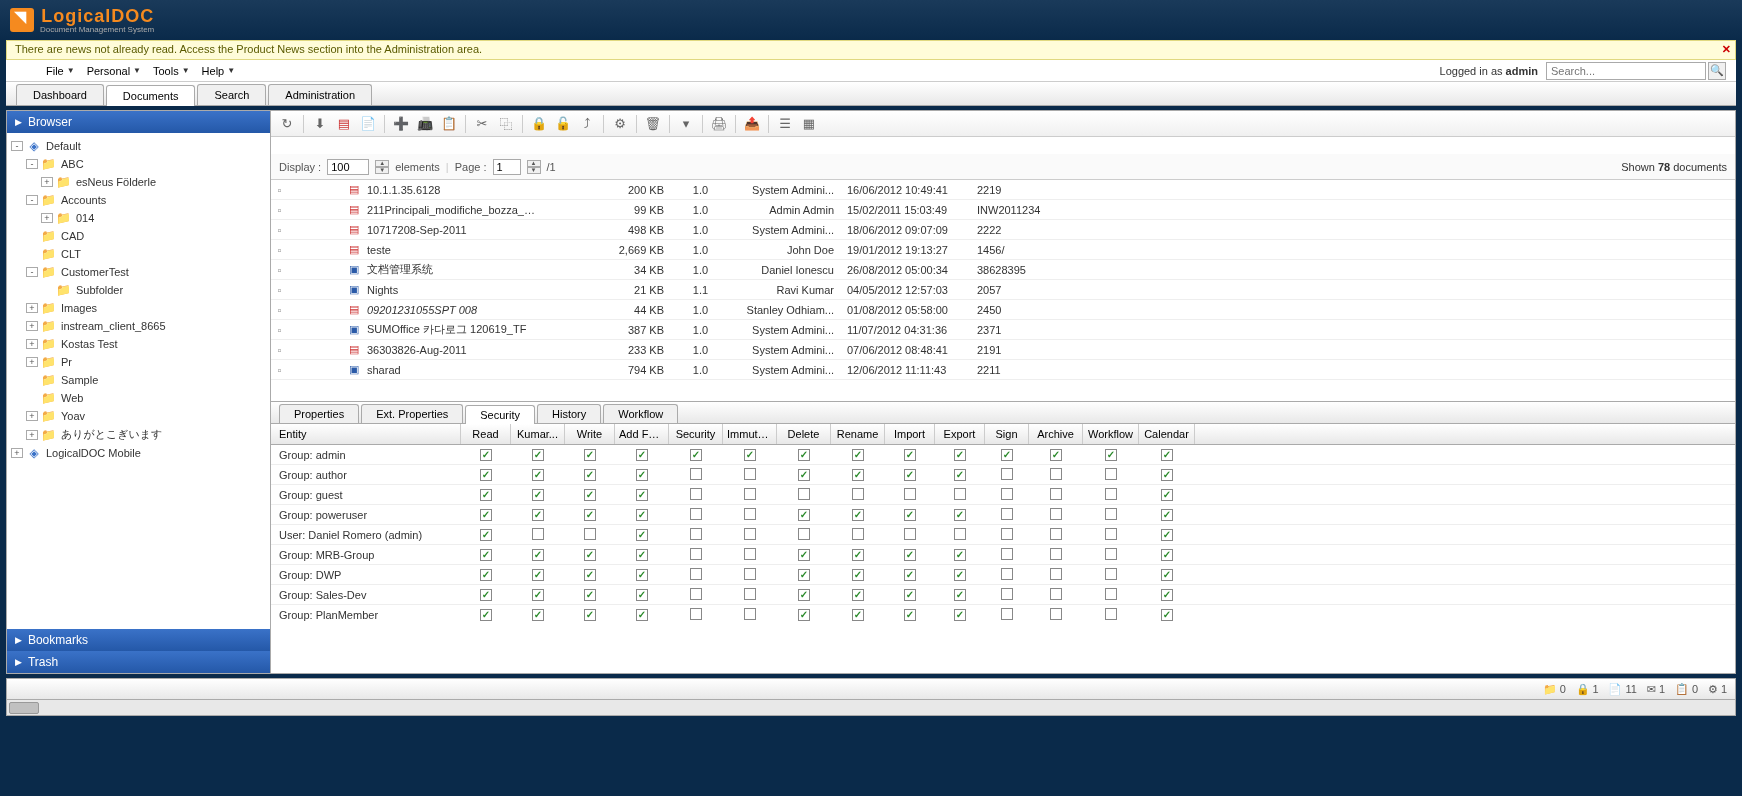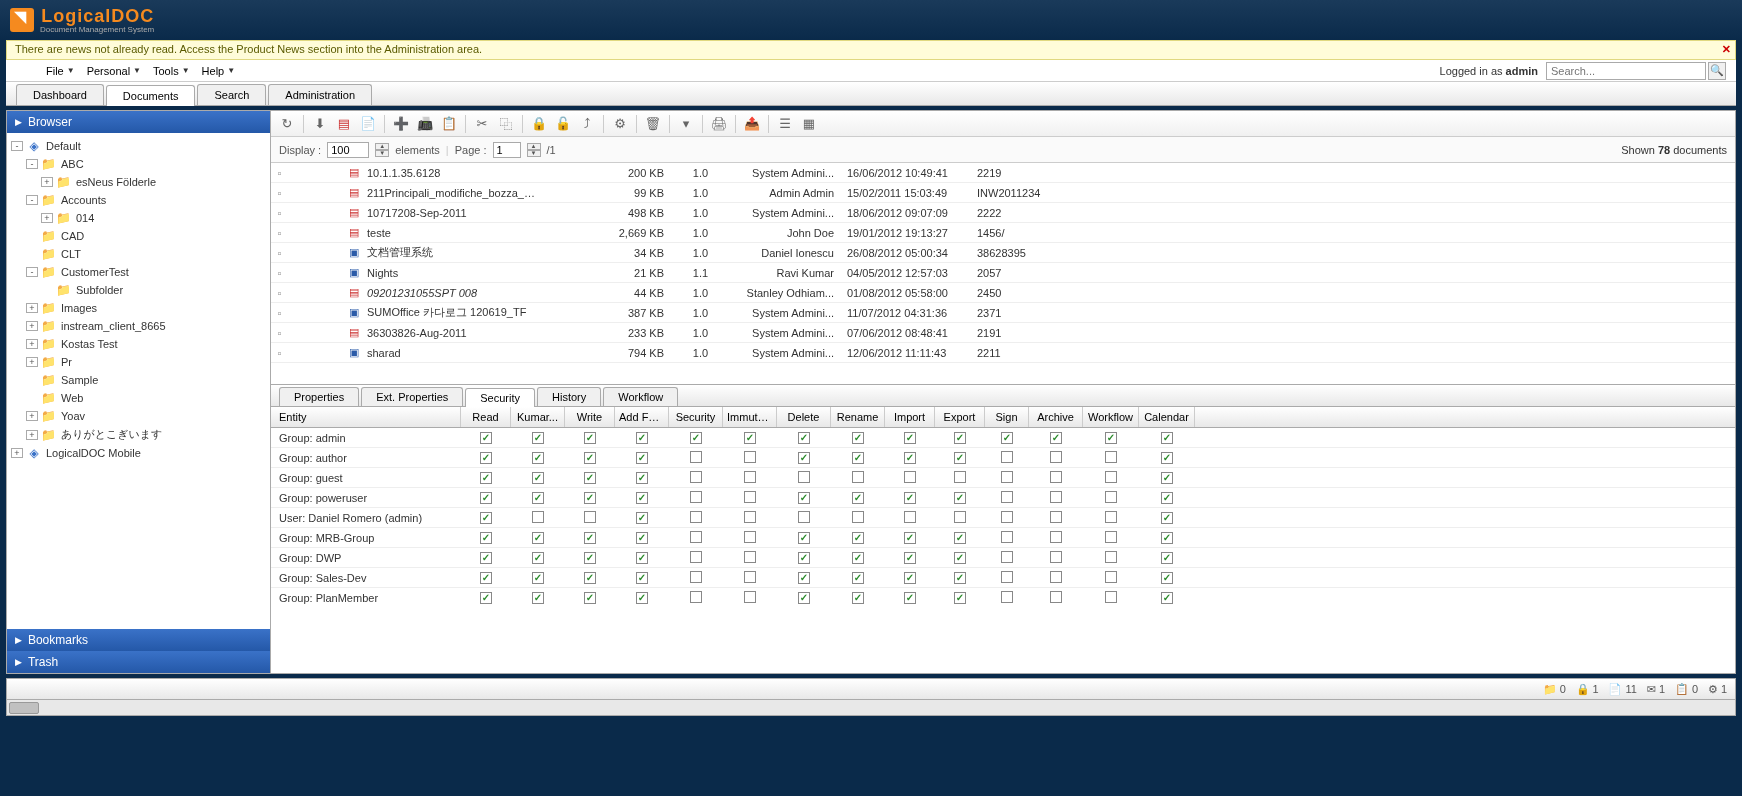--- a/index.html
+++ b/index.html
@@ -51,21 +51,21 @@
 
 
 .content { flex: 1; display: flex; flex-direction: column; overflow: hidden; }
 
 
 .toolbar { height: 26px; border-bottom: 1px solid #ccc; display: flex; align-items: center; padding: 0 6px; gap: 4px; background: linear-gradient(to bottom, #fff, #f0f0f0); }
 .tb-btn { width: 20px; height: 20px; display: flex; align-items: center; justify-content: center; cursor: pointer; color: #666; font-size: 13px; border-radius: 2px; }
 .tb-sep { width: 1px; height: 18px; background: #ccc; margin: 0 2px; }
 
 
-.pager { height: 26px; border-bottom: 1px solid #ccc; display: flex; align-items: center; padding: 0 8px; gap: 6px; background: #fafafa; color: #555; }
+.pager { height: 26px; border-bottom: 1px solid #ccc; display: flex; align-items: center; padding: 0 8px; gap: 6px; background: #fafafa; color: #555; margin-top: 17px; }
 .pager input { width: 42px; border: 1px solid #aaa; padding: 1px 3px; font-size: 11px; }
 .pager .spinner { width: 14px; display: flex; flex-direction: column; }
 .pager .spinner span { height: 7px; border: 1px solid #aaa; font-size: 6px; text-align: center; line-height: 5px; background: #f0f0f0; cursor: pointer; }
 .pager-right { margin-left: auto; color: #333; }
 
 
 .doc-grid { flex: 1; overflow: auto; border-bottom: 1px solid #aaa; position: relative; }
 .grid-head { display: flex; background: linear-gradient(to bottom, #fff, #e8e8e8); border-bottom: 1px solid #aaa; position: sticky; top: 0; }
 .grid-head .gh { padding: 4px 6px; border-right: 1px solid #ccc; color: #333; font-weight: normal; }
 .grid-row { display: flex; border-bottom: 1px solid #eee; height: 20px; align-items: center; }

